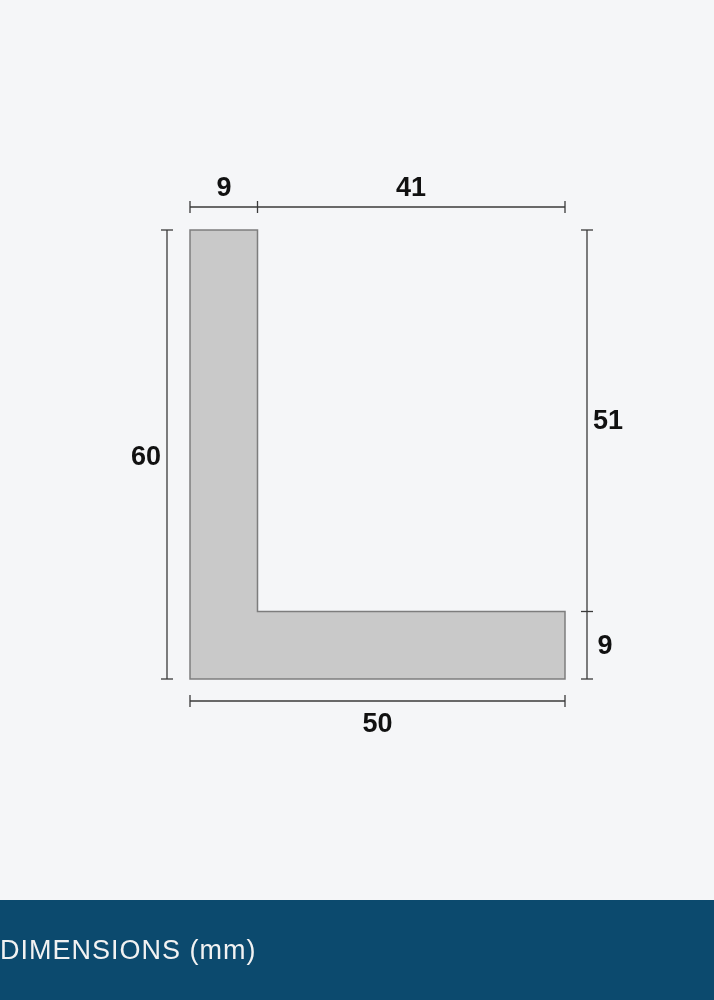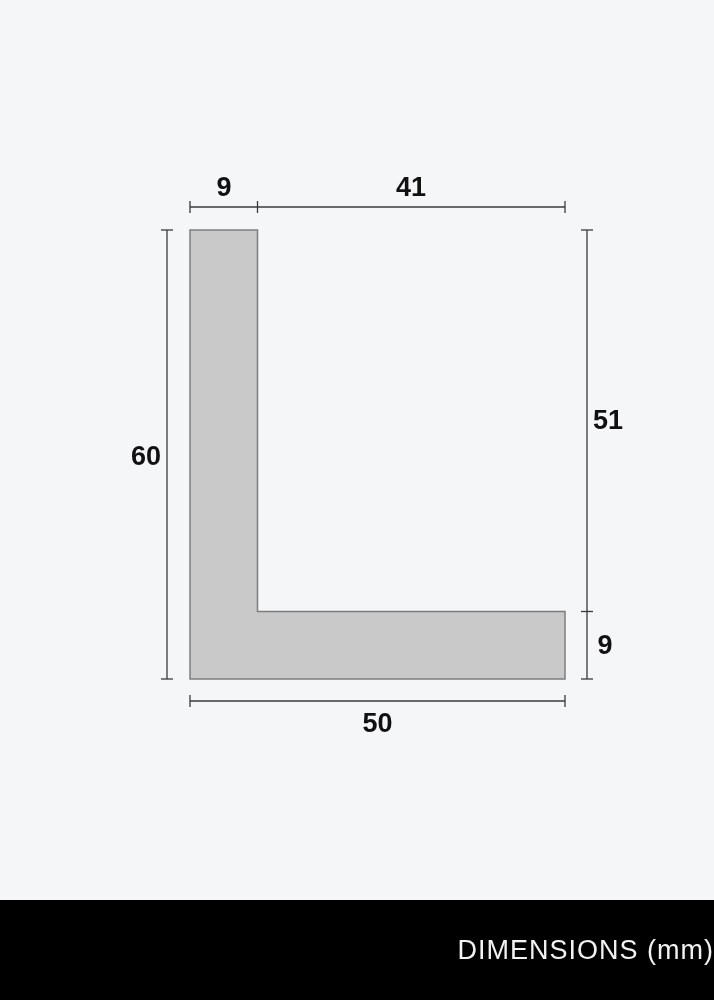--- a/index.html
+++ b/index.html
@@ -37,24 +37,24 @@
     font-size: 27px;
     font-weight: 700;
     text-anchor: middle;
   }
   .footer-bar {
     position: absolute;
     left: 0;
     top: 900px;
     width: 714px;
     height: 100px;
-    background: #000000;
+    background: #0c4a6e;
     display: flex;
     align-items: center;
-    justify-content: flex-end;
+    justify-content: flex-start;
   }
   .footer-label {
     color: #f2f2f2;
     font-family: "Liberation Sans", sans-serif;
     font-size: 27px;
     font-weight: 400;
     letter-spacing: 1px;
   }
 </style>
 </head>

